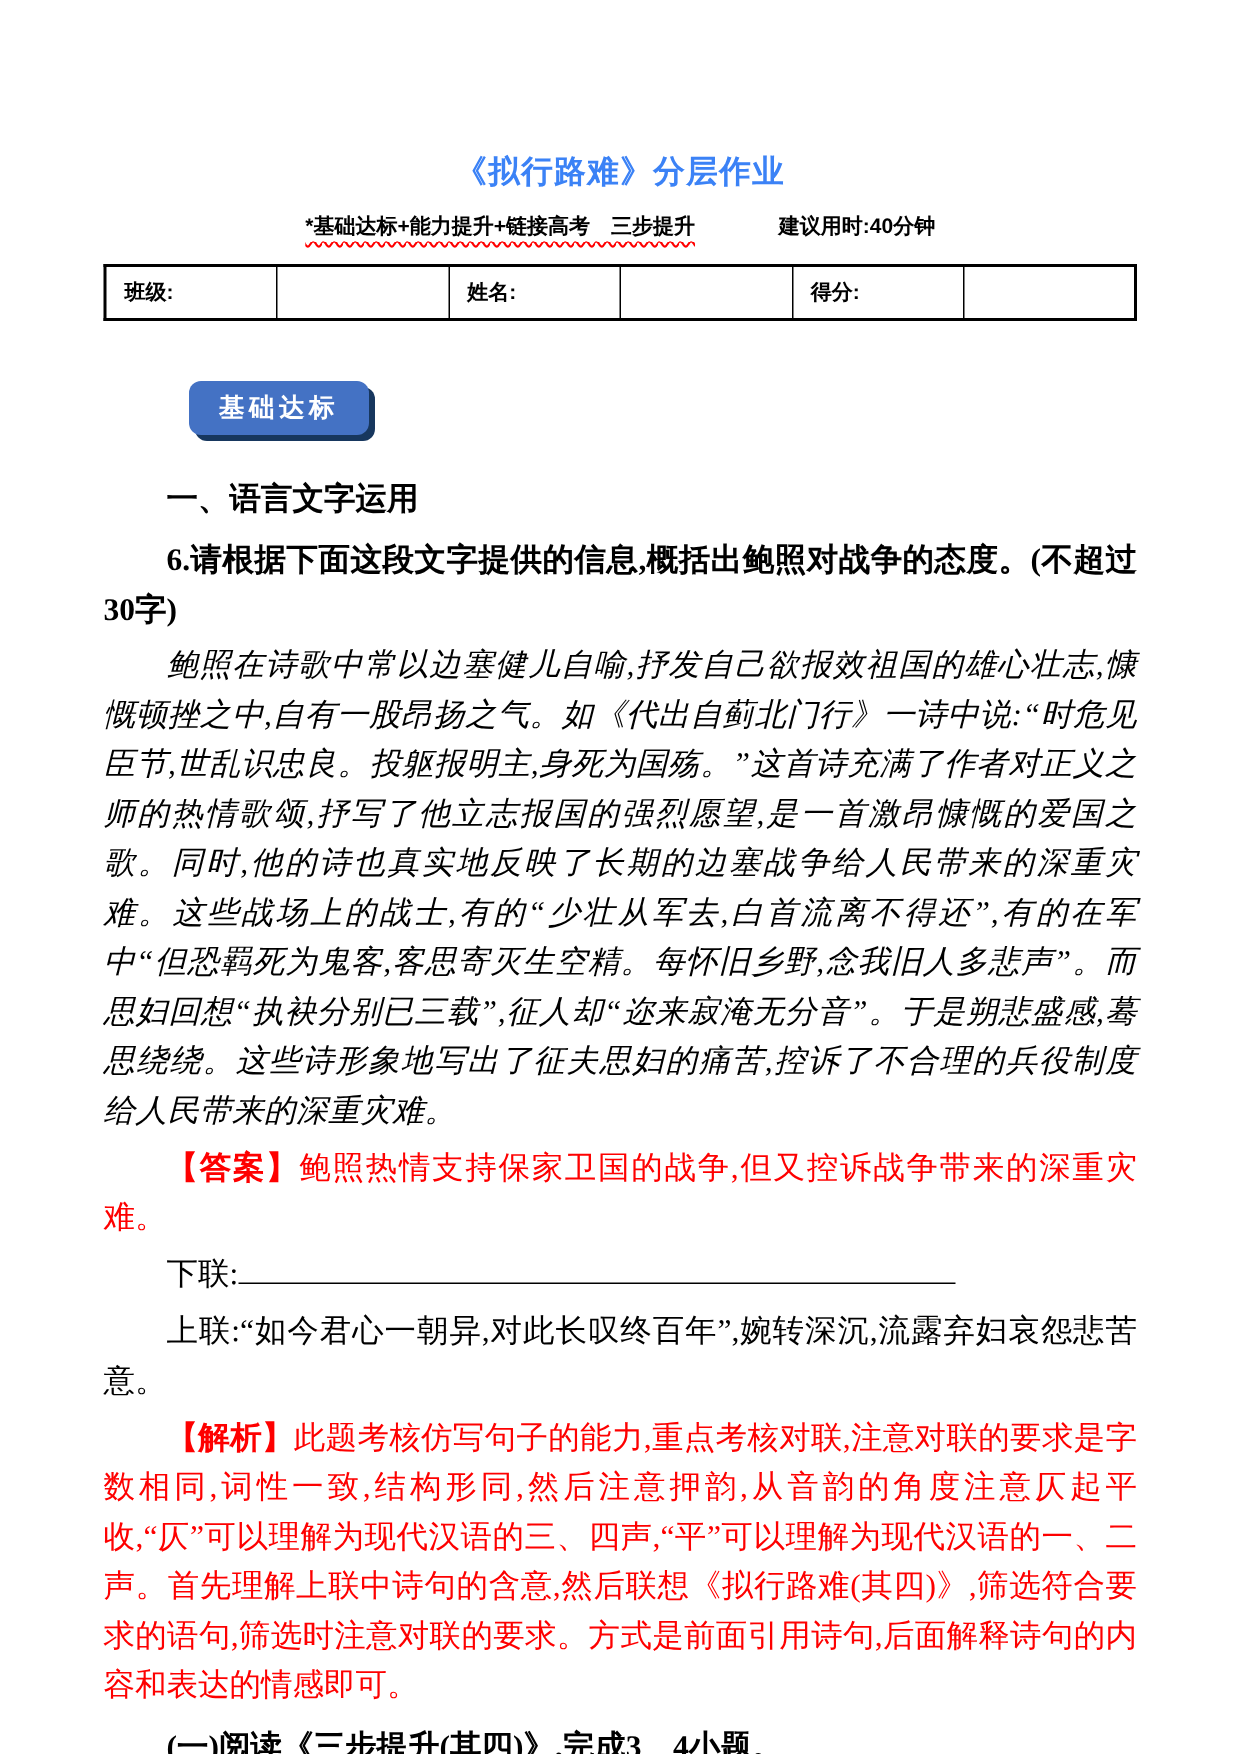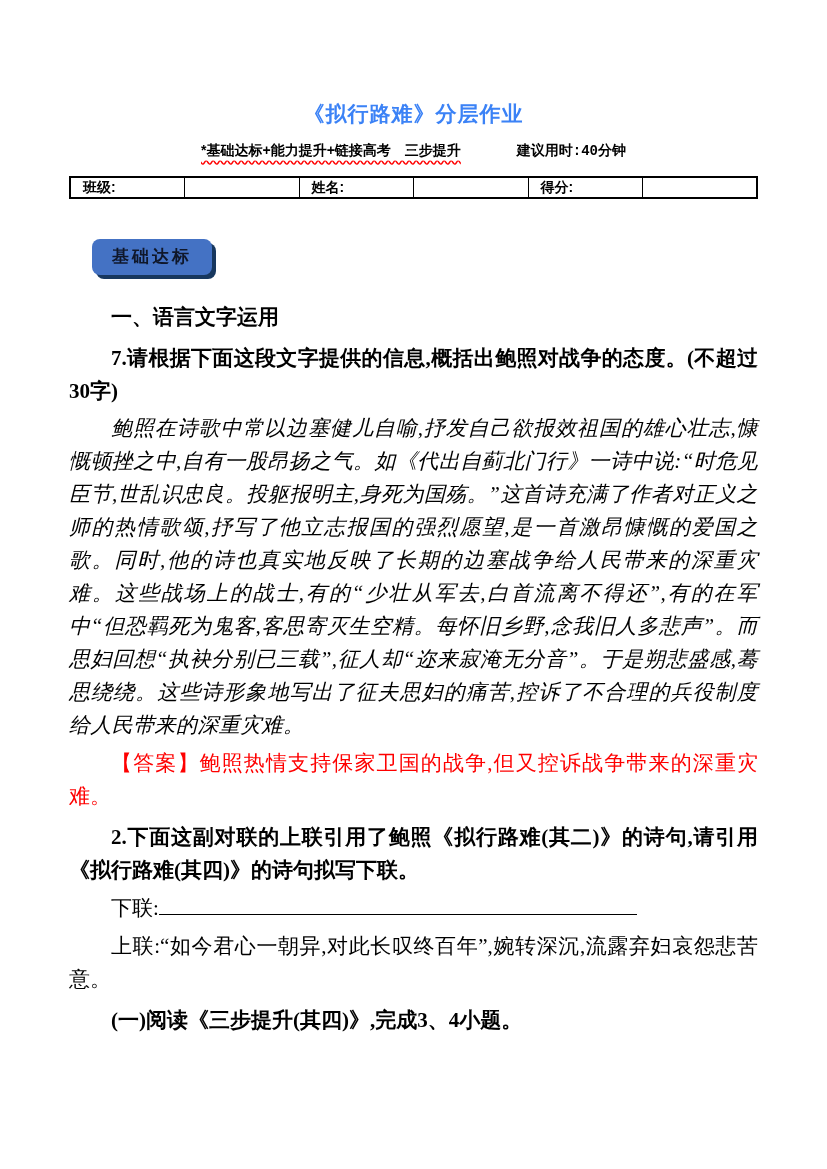--- a/index.html
+++ b/index.html
@@ -17,50 +17,50 @@
     font-family:"Liberation Sans","DejaVu Sans",sans-serif;
   }
   .subtitle {
     margin-top:14px; text-align:center; font-size:14px; font-weight:bold;
     font-family:"Liberation Sans","DejaVu Sans",sans-serif;
   }
   .subtitle-left {
     text-decoration:underline wavy #ff0000;
     text-underline-offset:5px;
   }
-  .subtitle-right { margin-left:52px;font-family:Liberation Mono, monospace; }
+  .subtitle-right { margin-left:52px; }
 
   table.info-table {
     width:100%; margin-top:16px; border-collapse:collapse; table-layout:fixed;
     border:2px solid #000;
   }
   table.info-table td {
-    border:1px solid #000; height:21px; font-size:14px; padding-left:12px;
+    border:1px solid #000; height:36px; font-size:14px; padding-left:12px;
     font-family:"Liberation Sans","DejaVu Sans",sans-serif; font-weight:600;
   }
 
   .badge {
-    display:inline-block; margin:40px 0 0 23px;
-    background:#4472c4; color:#0f172a; font-weight:bold; font-size:17px;
+    display:inline-block; margin:40px 0 0 57px;
+    background:#4472c4; color:#ffffff; font-weight:bold; font-size:17px;
     letter-spacing:3px; padding:6px 20px 7px 20px; border-radius:8px;
     box-shadow:4px 4px 0 #17375e;
     font-family:"Liberation Sans","DejaVu Sans",sans-serif;
   }
 
   .content { margin-top:26px; }
   .content p { font-size:21px; line-height:33px; text-align:justify; }
 
   .h-sec { font-weight:bold; text-indent:2em; margin-top:6px; }
   .stem  { font-weight:bold; text-indent:2em; margin-top:8px; }
   .passage {
     font-style:italic; text-indent:2em; letter-spacing:0.4px; margin-top:4px;
     font-family:"Liberation Serif","DejaVu Serif",serif;
   }
   .red { color:#fe0000; text-indent:2em; margin-top:5px; }
-  .red .label { font-weight:normal; }
+  .red .label { font-weight:bold; }
   .couplet { text-indent:2em; margin-top:5px; }
   .blank {
     display:inline-block; width:478px; height:15px;
     border-bottom:1px solid #000; vertical-align:baseline;
   }
   .sub-bold { font-weight:bold; text-indent:2em; margin-top:8px; }
 </style>
 </head>
 <body>
 
@@ -85,32 +85,32 @@
       </tr>
     </tbody>
   </table>
 
   <div class="badge">基础达标</div>
 
   <div class="content">
 
     <p class="h-sec">一、语言文字运用</p>
 
-    <p class="stem">7.请根据下面这段文字提供的信息,概括出鲍照对战争的态度。(不超过30字)</p>
+    <p class="stem">6.请根据下面这段文字提供的信息,概括出鲍照对战争的态度。(不超过30字)</p>
 
     <p class="passage">鲍照在诗歌中常以边塞健儿自喻,抒发自己欲报效祖国的雄心壮志,慷慨顿挫之中,自有一股昂扬之气。如《代出自蓟北门行》一诗中说:“时危见臣节,世乱识忠良。投躯报明主,身死为国殇。”这首诗充满了作者对正义之师的热情歌颂,抒写了他立志报国的强烈愿望,是一首激昂慷慨的爱国之歌。同时,他的诗也真实地反映了长期的边塞战争给人民带来的深重灾难。这些战场上的战士,有的“少壮从军去,白首流离不得还”,有的在军中“但恐羁死为鬼客,客思寄灭生空精。每怀旧乡野,念我旧人多悲声”。而思妇回想“执袂分别已三载”,征人却“迩来寂淹无分音”。于是朔悲盛感,蓦思绕绕。这些诗形象地写出了征夫思妇的痛苦,控诉了不合理的兵役制度给人民带来的深重灾难。</p>
 
     <p class="red"><span class="label">【答案】</span><span>鲍照热情支持保家卫国的战争,但又控诉战争带来的深重灾难。</span></p>
 
 
-    <p class="stem">2.下面这副对联的上联引用了鲍照《拟行路难(其二)》的诗句,请引用《拟行路难(其四)》的诗句拟写下联。</p>
 
     <p class="couplet"><span>下联:</span><span class="blank"></span></p>
 
     <p class="couplet"><span>上联:</span><span>“如今君心一朝异,对此长叹终百年”,婉转深沉,流露弃妇哀怨悲苦意。</span></p>
 
 
+    <p class="red"><span class="label">【解析】</span><span>此题考核仿写句子的能力,重点考核对联,注意对联的要求是字数相同,词性一致,结构形同,然后注意押韵,从音韵的角度注意仄起平收,“仄”可以理解为现代汉语的三、四声,“平”可以理解为现代汉语的一、二声。首先理解上联中诗句的含意,然后联想《拟行路难(其四)》,筛选符合要求的语句,筛选时注意对联的要求。方式是前面引用诗句,后面解释诗句的内容和表达的情感即可。</span></p>
 
 
     <p class="sub-bold">(一)阅读《三步提升(其四)》,完成3、4小题。</p>
 
   </div>
 </div>
 
 </body></html>

